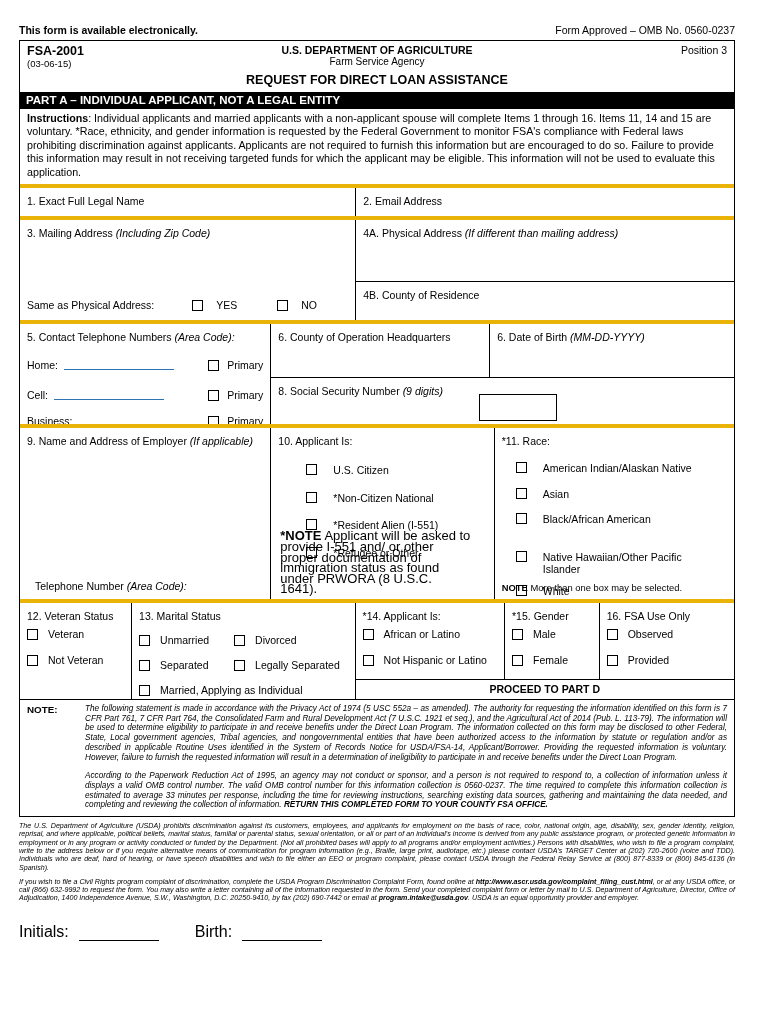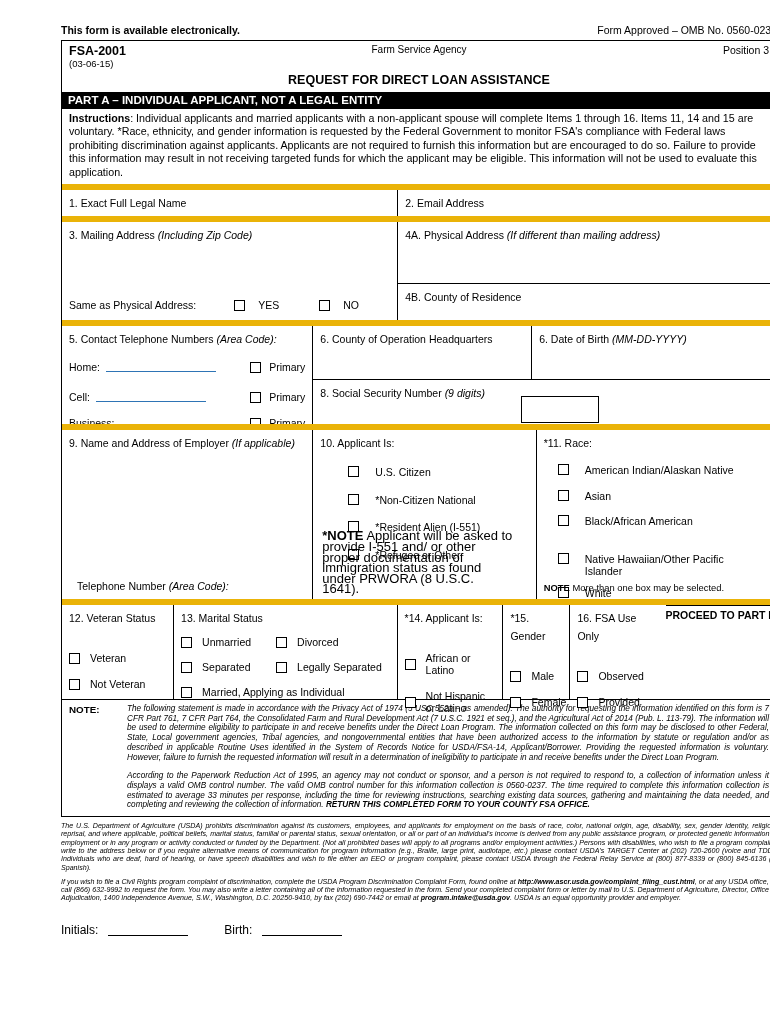--- a/index.html
+++ b/index.html
@@ -1,36 +1,36 @@
 <!DOCTYPE html>
 <html style="--line-color: #2e74b5;"><head>
 <meta charset="utf-8">
 <style>
   html, body { margin:0; padding:0; background:#ffffff; }
   .sheet { width:770px; height:1024px; background:#fff; color:#000;
            font-family:"Liberation Sans","DejaVu Sans",sans-serif;
-           box-sizing:border-box; padding:24px 10px 0 61px; overflow:hidden; }
+           box-sizing:border-box; padding:24px 10px 0 19px; overflow:hidden; }
   .sheet * { box-sizing:border-box; }
   .inner { width:716px; }
   .topline { display:flex; justify-content:space-between; align-items:flex-end;
              font-size:10.5px; margin-bottom:4px; }
   .topline .bold { font-weight:bold; }
   .formbox { border:1.6px solid #000; }
   .form-header { display:flex; padding:3px 7px 0 7px; }
   .fh-left { width:28%; }
   .form-number { font-weight:bold; font-size:12.5px; }
   .revision { font-size:9.5px; }
   .fh-center { width:44%; text-align:center; }
   .dept { font-weight:bold; font-size:10.5px; }
   .agency { font-size:10px; }
   .fh-right { width:28%; text-align:right; font-size:10.5px; }
   .form-title { text-align:center; font-weight:bold; font-size:12.5px; padding:4px 0 5px; }
   .part-bar { background:#000; color:#fff; font-weight:bold; font-size:11.5px; padding:2px 6px 3px; }
   .instructions { font-size:10.7px; line-height:13.4px; padding:3px 7px 5px; }
-  .row { display:flex; border-top:6px solid #eab308; position:relative; }
+  .row { display:flex; border-top:4px solid #eab308; position:relative; }
   .cell { position:relative; padding:3px 7px; }
   .br { border-right:1px solid #000; }
   .lbl { font-size:10.5px; }
   .it { font-style:italic; }
   .cb { display:inline-block; width:11px; height:11px; border:1.3px solid #000;
         background:#fff; flex:0 0 auto; }
   .cbi { display:inline-block; width:11px; height:11px; border:1.3px solid #000;
          background:#fff; vertical-align:-1px; }
   
   .r1 { height:32px; } .r2 { height:104px; } .r3 { height:104px; }
@@ -58,44 +58,44 @@
   .col9 { width:35.2%; } .col10 { width:31.3%; } .col11 { width:33.5%; }
   .opt { display:flex; align-items:flex-start; font-size:10.5px; margin-top:15px; }
   .opt .cb { margin-right:16px; margin-top:0; }
   .opt-label { line-height:12.5px; }
   .ind10 { margin-left:28px; } .ind11 { margin-left:14px; margin-top:13px; }
   .cell-note10 { position:absolute; left:9px; right:22px; bottom:4px; font-size:13px; line-height:10.6px; }
   .cell-note11 { position:absolute; left:7px; right:4px; bottom:6px; font-size:9.4px; }
   .emp-phone { position:absolute; left:15px; bottom:7px; font-size:10.5px; }
   
   .c12 { width:15.7%; } .c13 { width:31.3%; }
-  .rgt { width:53%; display:flex; flex-direction:row; padding:0; }
+  .rgt { width:53%; display:flex; flex-direction:column; padding:0; }
   .rgt-top { display:flex; flex:1; }
   .c14 { width:39.5%; border-right:1px solid #000; padding:3px 7px; }
   .c15 { width:25%; border-right:1px solid #000; padding:3px 7px; }
   .c16 { width:35.5%; padding:3px 7px; }
   .proceed { border-top:1px solid #000; text-align:center; font-weight:bold;
              font-size:10.5px; padding:3px 0 4px; }
-  .small-opt { display:flex; align-items:center; font-size:10.5px; margin-top:26px; }
+  .small-opt { display:flex; align-items:center; font-size:10.5px; margin-top:4px; }
   .small-opt .cb { margin-right:10px; }
   .opt-pair { display:flex; margin-top:10px; font-size:10.5px; }
   .opt-pair .g { display:flex; align-items:center; }
   .opt-pair .g .cb { margin-right:10px; }
   .opt-pair .g1 { width:95px; }
   
   .note-box { border-top:1px solid #000; display:flex; padding:4px 7px 6px; }
   .note-label { width:58px; flex:0 0 auto; font-weight:bold; font-size:9.8px; }
   .note-text { flex:1; font-size:8.2px; line-height:9.7px; font-style:italic; text-align:justify; }
   .note-text p { margin:0; }
   .note-text p + p { margin-top:9px; }
   
   .fineprint { width:716px; font-size:7.1px; line-height:8.3px; font-style:italic;
                text-align:justify; margin:5px 0 0; }
   .fineprint + .fineprint { margin-top:6px; }
-  .initials-row { display:flex; align-items:center; font-size:12px; margin-top:20px; }
+  .initials-row { display:flex; align-items:flex-end; font-size:16px; margin-top:20px; }
   .fill-line { display:inline-block; width:80px; border-bottom:1px solid #000; height:12px; margin-left:10px; }
   .date-label { margin-left:36px; }
 </style>
 </head>
 <body>
 
 <div class="sheet">
   <div class="inner">
 
     <div class="topline">
@@ -104,20 +104,21 @@
     </div>
 
     <div class="formbox">
 
       <div class="form-header">
         <div class="fh-left">
           <div class="form-number">FSA-2001</div>
           <div class="revision">(03-06-15)</div>
         </div>
         <div class="fh-center">
+          <div class="dept">U.S. DEPARTMENT OF AGRICULTURE</div>
           <div class="agency">Farm Service Agency</div>
         </div>
         <div class="fh-right">Position 3</div>
       </div>
 
       <div class="form-title">REQUEST FOR DIRECT LOAN ASSISTANCE</div>
 
       <div class="part-bar">PART A – INDIVIDUAL APPLICANT, NOT A LEGAL ENTITY</div>
 
       <div class="instructions">

